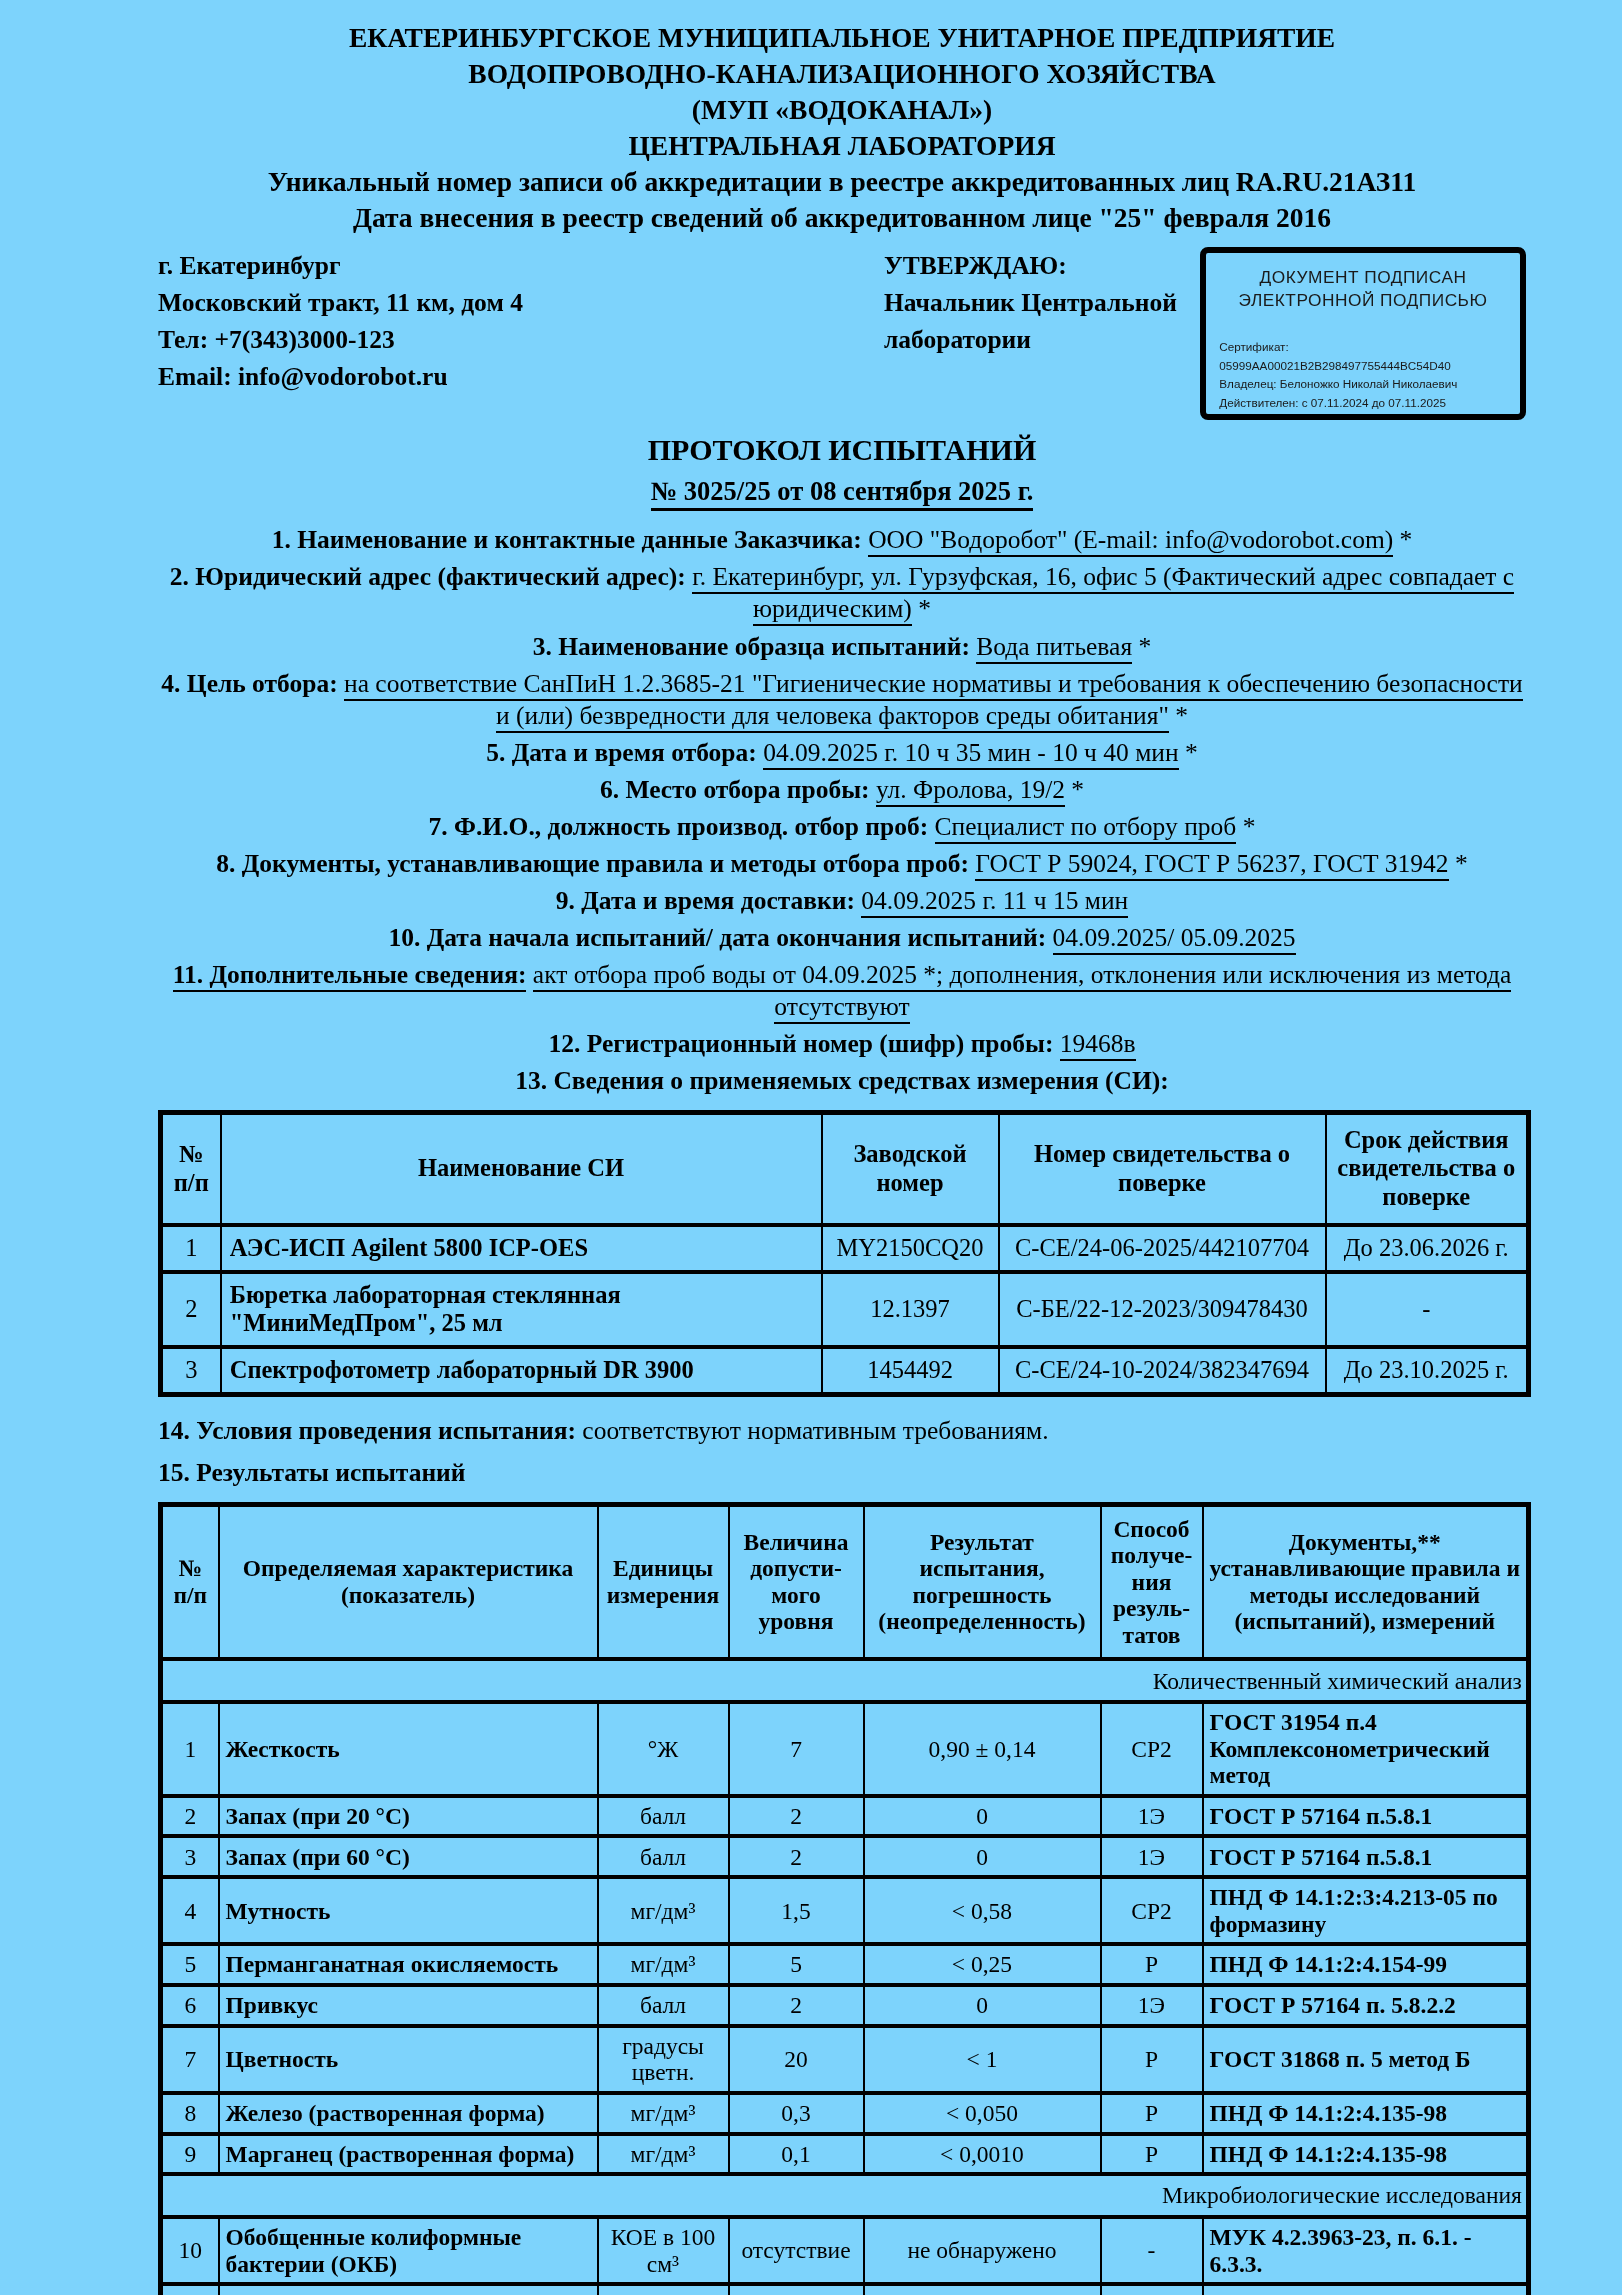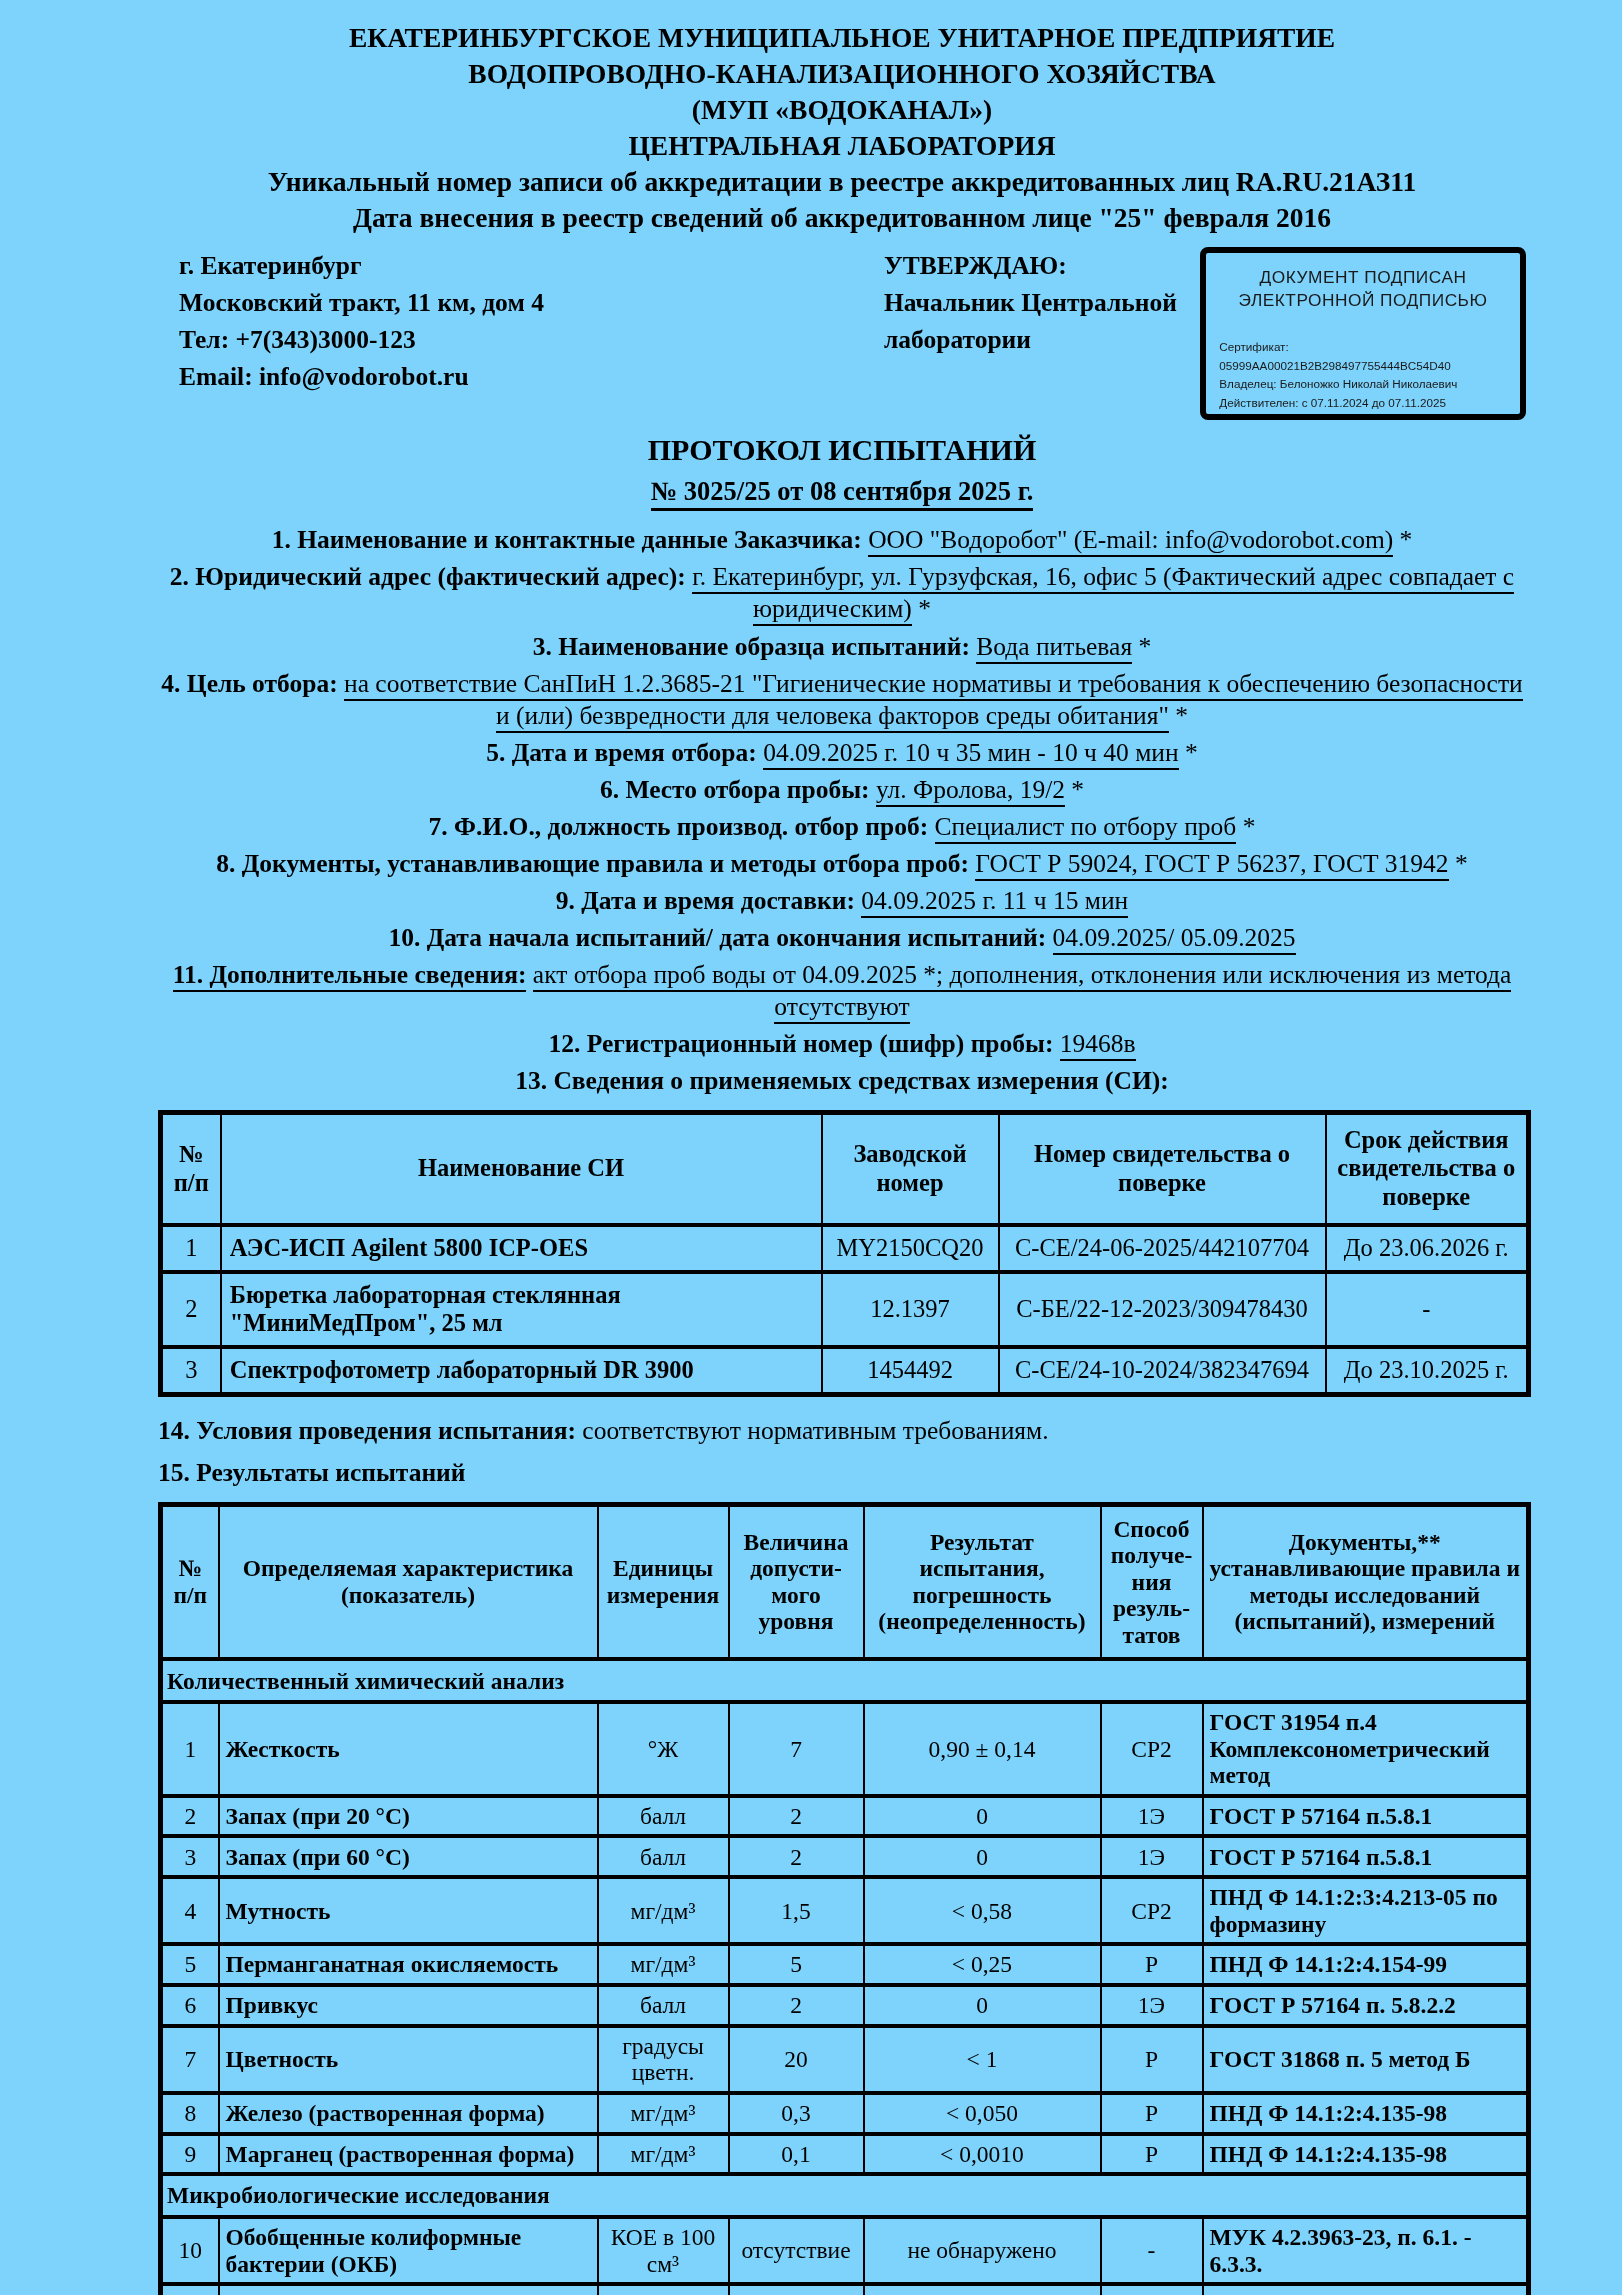--- a/index.html
+++ b/index.html
@@ -13,21 +13,21 @@
     width:1623px; height:2295px;
     padding:20.4px 97px 15.3px 158px;
     overflow:hidden; position:relative; background:#7dd3fc;
   }
 
   
   .doc-header { text-align:center; font-weight:bold; font-size:27.5px; line-height:36px; }
 
   
   .top-row { display:flex; margin-top:10.2px; align-items:flex-start; }
-  .contacts { flex:1; font-weight:bold; font-size:25.5px; line-height:37px;margin-left:21px; }
+  .contacts { flex:1; font-weight:bold; font-size:25.5px; line-height:37px; }
   .approve  { width:316px; font-weight:bold; font-size:25.5px; line-height:37px; }
   .stamp {
     width:326px; height:173px; flex-shrink:0;
     border:6.1px solid #000; border-radius:8px;
     padding:13.3px 13.3px 10.2px 13.3px;
     font-family:"Liberation Sans","DejaVu Sans",sans-serif;
     color:#1a1a1a;
   }
   .stamp-title { text-align:center; font-size:17.3px; line-height:23.5px; letter-spacing:0.5px; }
   .stamp-info  { margin-top:25.5px; font-size:11.7px; line-height:18.4px; }
@@ -53,21 +53,21 @@
     vertical-align:middle; word-wrap:break-word;
   }
   .si-table { margin-top:12.2px; font-size:24.5px; }
   .si-table th { font-weight:bold; text-align:center; padding:11.2px 5.1px; line-height:28.6px; }
   .si-table td { padding:7.1px 8.2px; line-height:28.6px; }
   .res-table { margin-top:12.2px; font-size:23.5px; }
   .res-table th { font-weight:bold; text-align:center; padding:9.2px 4.1px; line-height:26.5px; }
   .res-table td { padding:5.1px 6.1px; line-height:26.5px; }
   .c { text-align:center; }
   .l { text-align:left;font-weight:bold; }
-  .section-row td { text-align:left; font-weight:bold; padding:6.1px 4.1px; }
+  .section-row td { text-align:right; font-weight:normal; padding:6.1px 4.1px; }
 
   .sec14 { margin-top:18.4px; font-size:25.5px; line-height:32px; }
   .sec15 { margin-top:10.2px; font-size:25.5px; line-height:32px; font-weight:bold; }
 </style>
 </head>
 <body>
 
 <div class="page">
 
   <div class="doc-header">

